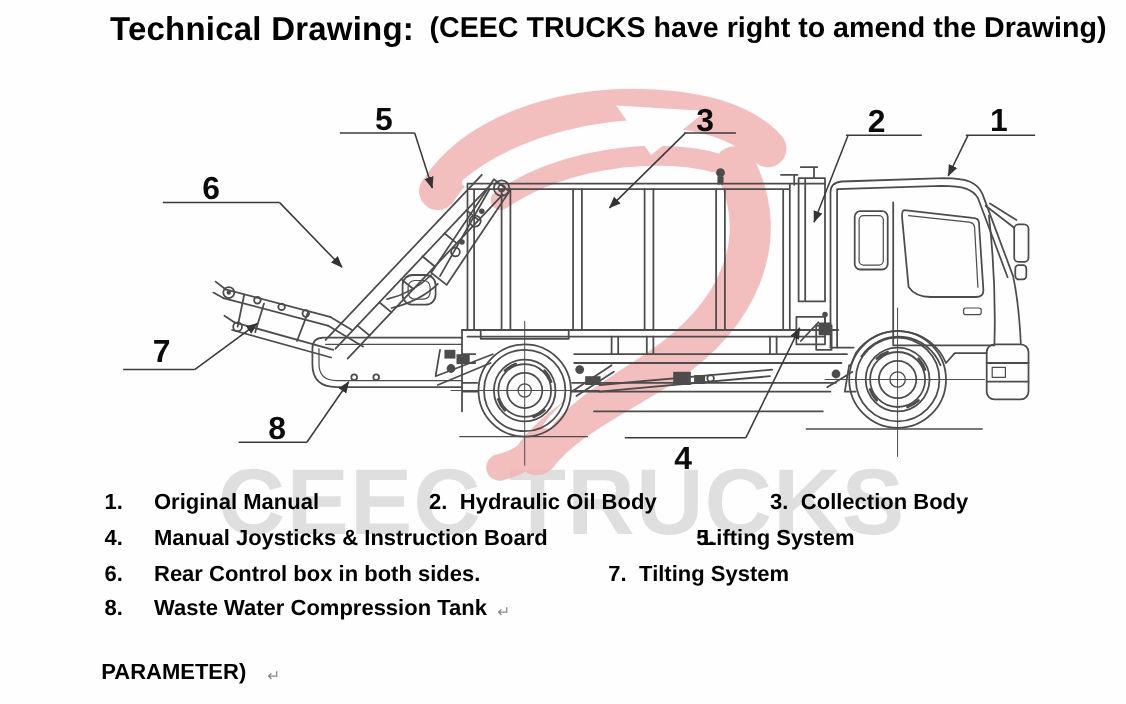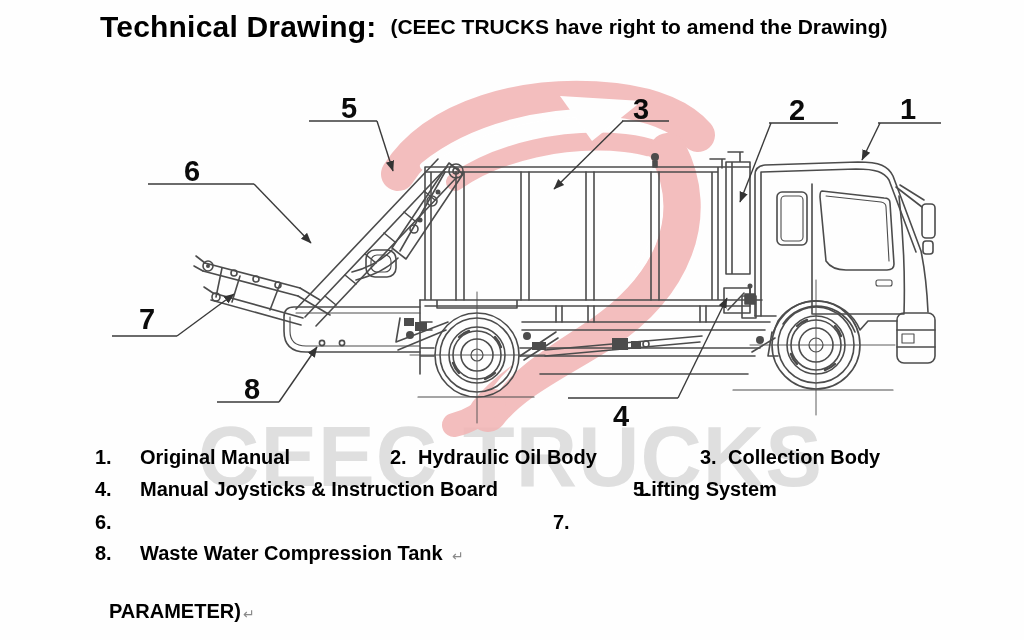--- a/index.html
+++ b/index.html
@@ -1,21 +1,21 @@
 <!DOCTYPE html>
 <html><head>
 <meta charset="utf-8">
 <style>
   html,body{margin:0;padding:0;background:#fff;}
   #stage{position:relative;width:1024px;height:640px;background:#fefefe;overflow:hidden;
          font-family:"Liberation Sans",sans-serif;color:#000;}
   
-  .title-row{position:absolute;left:100px;top:10px;display:flex;align-items:center;gap:14px;white-space:nowrap;}
+  .title-row{position:absolute;left:100px;top:10px;display:flex;align-items:flex-start;gap:14px;white-space:nowrap;}
   .title-main{font-size:30px;font-weight:800;letter-spacing:0.2px;}
-  .title-note{font-size:21px;font-weight:700;}
+  .title-note{font-size:26px;font-weight:700;}
   
   .wm-text{position:absolute;left:198px;top:408px;font-size:85px;font-weight:700;
            color:#cdcdcd;opacity:.62;letter-spacing:1px;white-space:nowrap;z-index:0;}
   
   svg.draw{position:absolute;left:0;top:0;z-index:1;}
   
   .legend{position:absolute;left:0;top:0;width:1024px;height:640px;z-index:2;font-weight:700;font-size:20px;}
   .legend span{position:absolute;white-space:nowrap;}
   .ret{font-size:14px;color:#8a8a8a;font-weight:400;}
   .para1{word-spacing:10px;}
@@ -208,23 +208,25 @@
     <span style="left:418px;top:446px">Hydraulic Oil Body</span>
     <span style="left:700px;top:446px">3.</span>
     <span style="left:728px;top:446px">Collection Body</span>
 
     <span style="left:95px;top:478px">4.</span>
     <span style="left:140px;top:478px">Manual Joysticks &amp; Instruction Board</span>
     <span style="left:633px;top:478px">5.</span>
     <span style="left:639px;top:478px">Lifting System</span>
 
     <span style="left:95px;top:511px">6.</span>
+    <span style="left:140px;top:511px">Rear Control box in both sides.</span>
     <span style="left:553px;top:511px">7.</span>
+    <span style="left:581px;top:511px">Tilting System</span>
 
     <span style="left:95px;top:542px">8.</span>
     <span style="left:140px;top:542px">Waste Water Compression Tank</span>
     <span class="ret" style="left:452px;top:548px">↵</span>
 
-    <span style="left:109px;top:600px">PARAMETER)</span>
+    <span style="left:92px;top:600px">PARAMETER)</span>
     <span class="ret" style="left:243px;top:606px">↵</span>
   </div>
 
 </div>
 
 </body></html>

